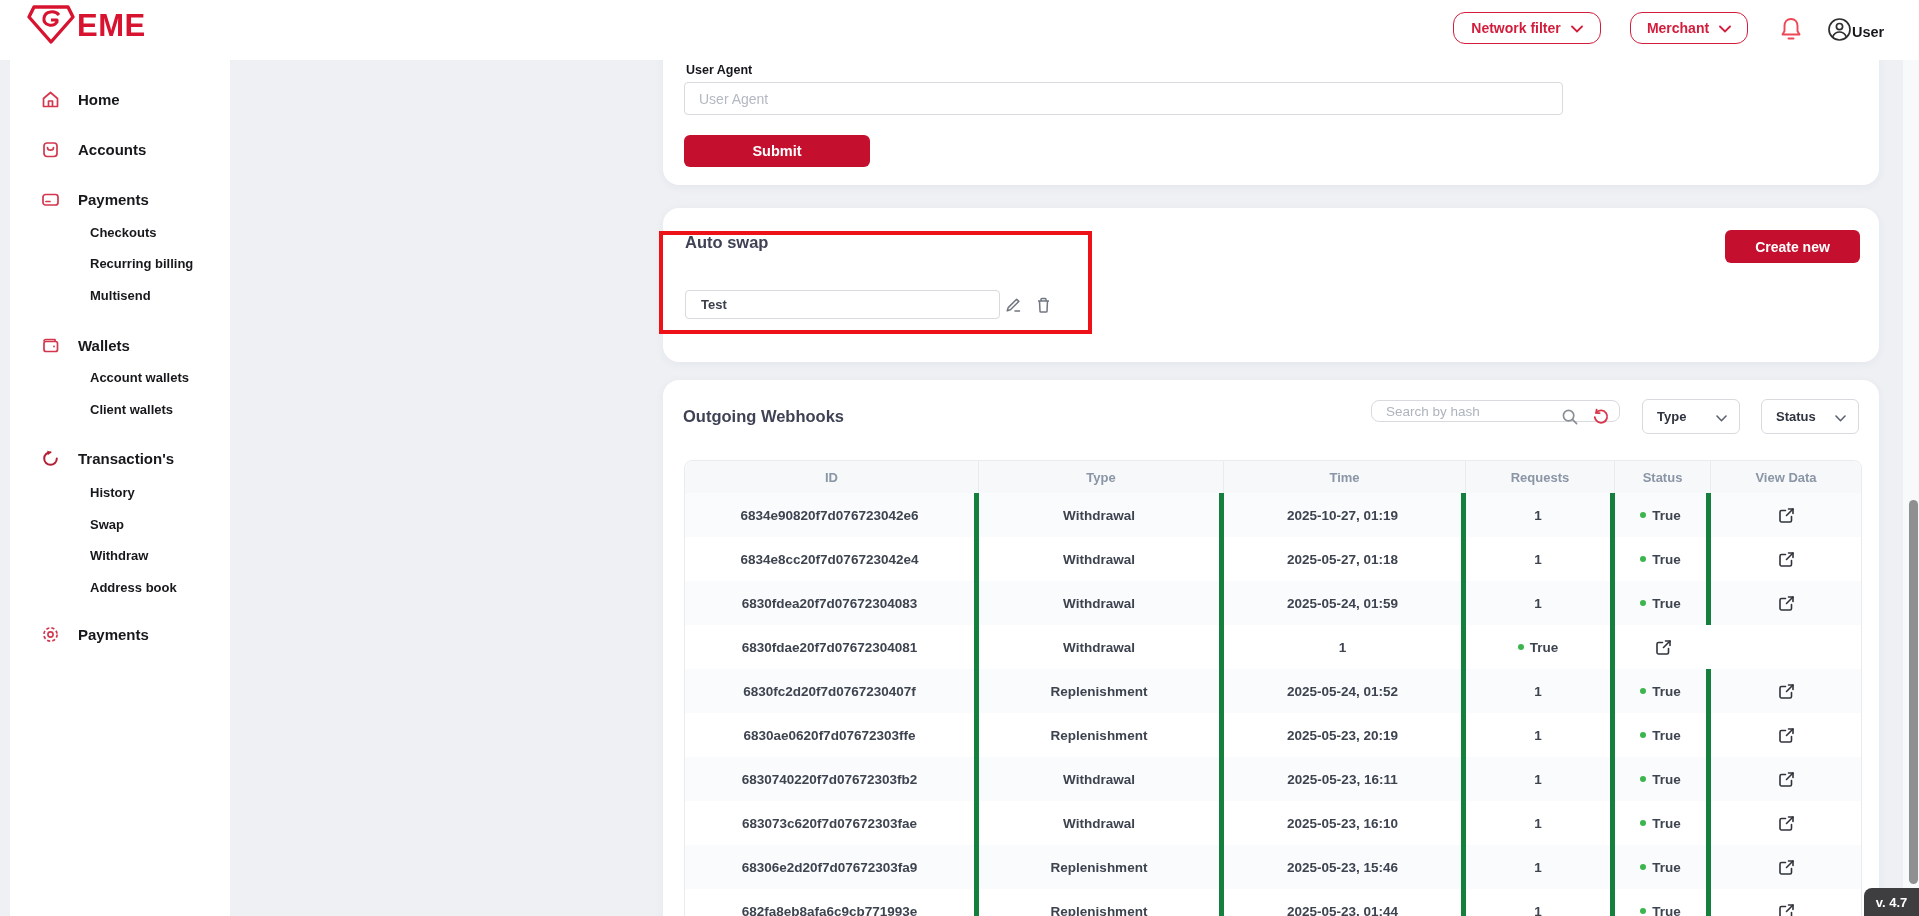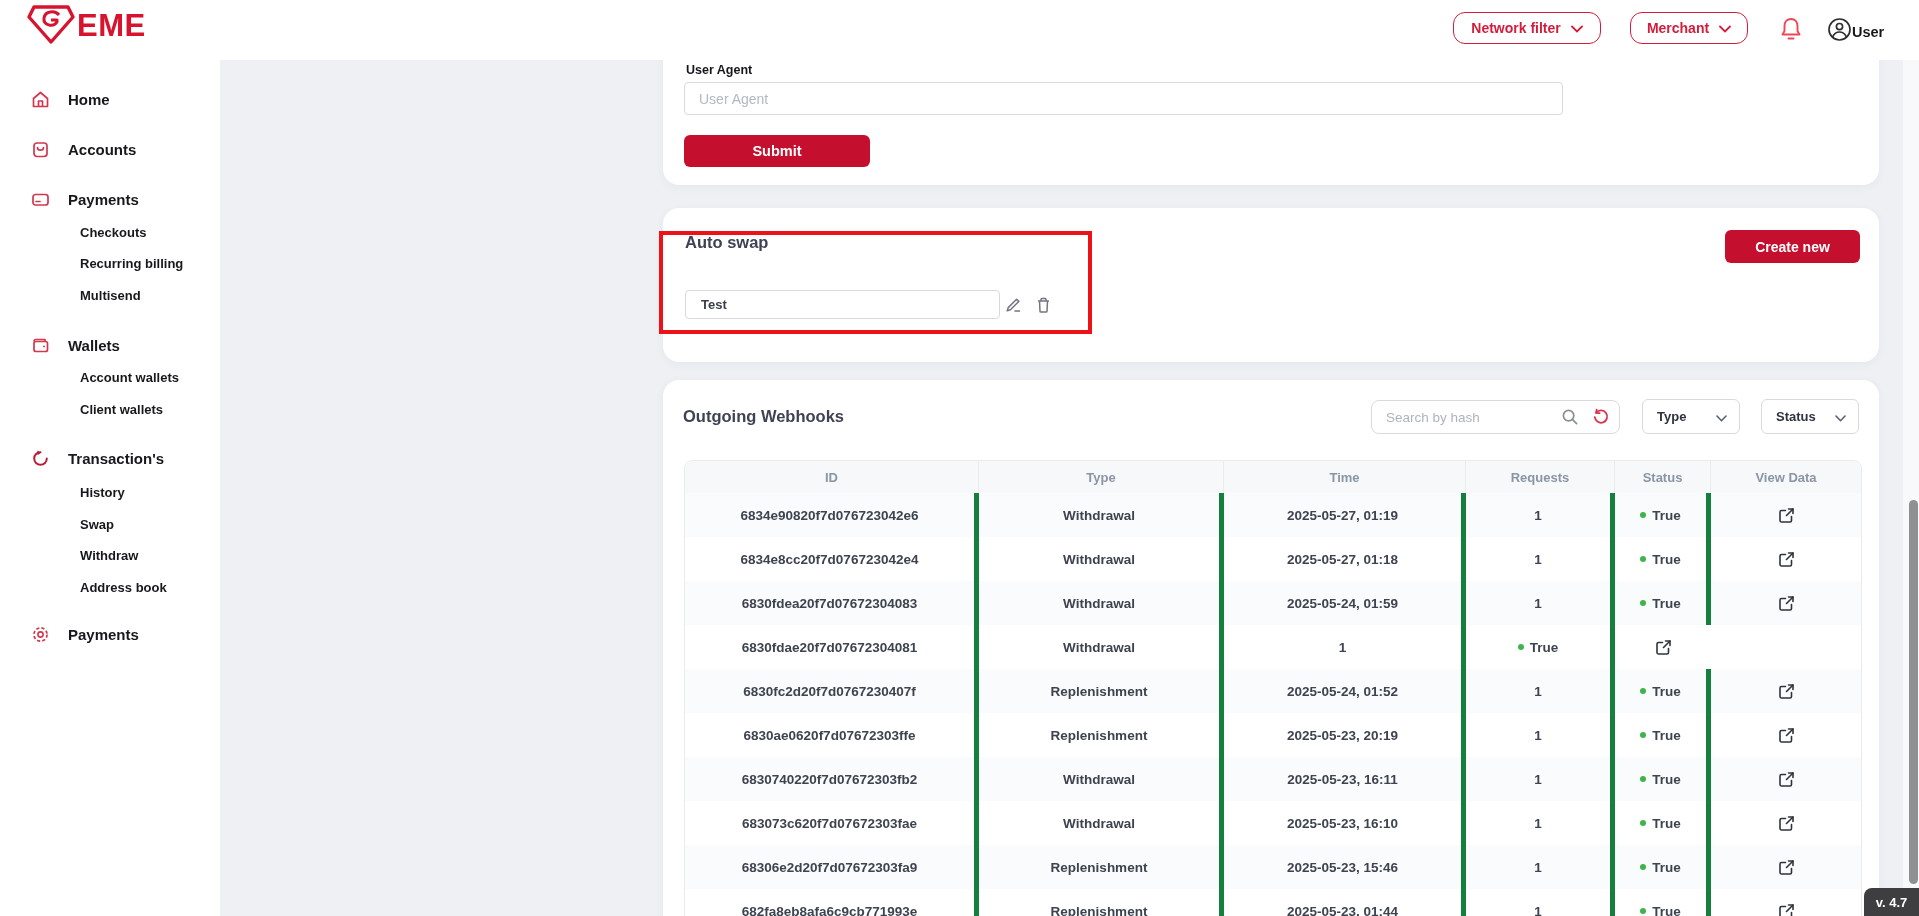--- a/index.html
+++ b/index.html
@@ -14,21 +14,21 @@
   .hdr-btn { position:absolute; top:12px; height:32px; border:1.6px solid #d21d3c; border-radius:12px;
              background:#fff; color:#d21d3c; font-size:14px; font-weight:700; display:flex;
              align-items:center; justify-content:center; gap:10px; cursor:pointer; }
   .nf-btn { left:1453px; width:148px; }
   .me-btn { left:1630px; width:118px; }
   .bell { position:absolute; left:1779px; top:16px; }
   .user-wrap { position:absolute; left:1827px; top:17px; display:flex; align-items:center; }
   .user-name { font-size:14.5px; font-weight:700; color:#17181c; }
 
   
-  .sidebar { position:absolute; left:0; top:60px; width:220px; height:856px; background:#fff; z-index:10; }
+  .sidebar { position:absolute; left:10px; top:60px; width:220px; height:856px; background:#fff; z-index:10; }
   .side-item { position:absolute; left:0; width:220px; height:24px; display:flex; align-items:center; cursor:pointer; }
   .side-item .s-icon { position:absolute; left:31px; width:19px; height:19px; display:flex; align-items:center; }
   .side-item .s-label { position:absolute; left:68px; font-size:15px; font-weight:700; color:#17181c; white-space:nowrap; }
   .side-sub { position:absolute; left:0; width:220px; height:20px; display:flex; align-items:center; cursor:pointer; }
   .side-sub .s-label { position:absolute; left:80px; font-size:13px; font-weight:700; color:#17181c; white-space:nowrap; }
 
   
   .card { position:absolute; left:663px; width:1216px; background:#fff; border-radius:16px;
           box-shadow:0 2px 10px rgba(40,50,80,.05); }
   .card1 { top:54px; height:131px; border-top-left-radius:0; border-top-right-radius:0; }
@@ -50,21 +50,21 @@
                 border-radius:4px; padding:0 15px; font-size:13px; font-weight:600; color:#3a3f4a; font-family:inherit; }
   .icon-btn { position:absolute; top:85px; width:24px; height:24px; display:flex; align-items:center;
               justify-content:center; cursor:pointer; background:none; border:none; }
   .edit-btn { left:338px; } .del-btn { left:368px; }
   .create-btn { position:absolute; left:1062px; top:22px; width:135px; height:33px; background:#c50f2e; color:#fff;
                 border:none; border-radius:6px; font-size:14px; font-weight:700; font-family:inherit; cursor:pointer; }
 
   
   .wh-title { top:27px; left:20px; }
   .search-wrap { position:absolute; left:708px; top:20px; width:249px; height:34px; }
-  .search-input { width:249px; height:34px; border:1px solid #d8dade; border-radius:8px; padding:0 66px 0 14px;
+  .search-input { width:249px; height:22px; border:1px solid #d8dade; border-radius:8px; padding:0 66px 0 14px;
                   font-size:13.5px; color:#3a3f4a; font-family:inherit; }
   .search-input::placeholder { color:#aeb3bd; }
   .search-ico { position:absolute; left:190px; top:8px; cursor:pointer; }
   .reset-ico { position:absolute; left:221px; top:8px; cursor:pointer; }
   .select-box { position:absolute; top:19px; width:98px; height:35px; border:1px solid #d8dade; border-radius:6px;
                 background:#fff; display:flex; align-items:center; padding:0 12px 0 14px; cursor:pointer; }
   .sel-type { left:979px; } .sel-status { left:1098px; }
   .select-box .sel-label { font-size:13px; font-weight:600; color:#2f3340; flex:1; }
 
   
@@ -303,21 +303,21 @@
         <div class="th">Type</div>
         <div class="th">Time</div>
         <div class="th">Requests</div>
         <div class="th">Status</div>
         <div class="th">View Data</div>
       </div>
       <div>
           <div class="trow odd">
             <div class="tcell">6834e90820f7d076723042e6</div>
             <div class="tcell">Withdrawal</div>
-            <div class="tcell">2025-05-27, 01:19</div>
+            <div class="tcell">2025-10-27, 01:19</div>
             <div class="tcell">1</div>
             <div class="tcell">
               <span class="dot"></span>
               <span>True</span>
             </div>
             <div class="tcell">
               <span class="vd-btn">
                 <svg width="17" height="17" viewBox="0 0 17 17" fill="none" stroke="#2f333b" stroke-width="1.6" stroke-linecap="round" stroke-linejoin="round">
                   <path d="M13.5 9.5 L13.5 13.5 C13.5 14.3 12.8 15 12 15 L3.5 15 C2.7 15 2 14.3 2 13.5 L2 5 C2 4.2 2.7 3.5 3.5 3.5 L7.5 3.5"></path>
                   <path d="M10.5 2 L15 2 L15 6.5"></path>

